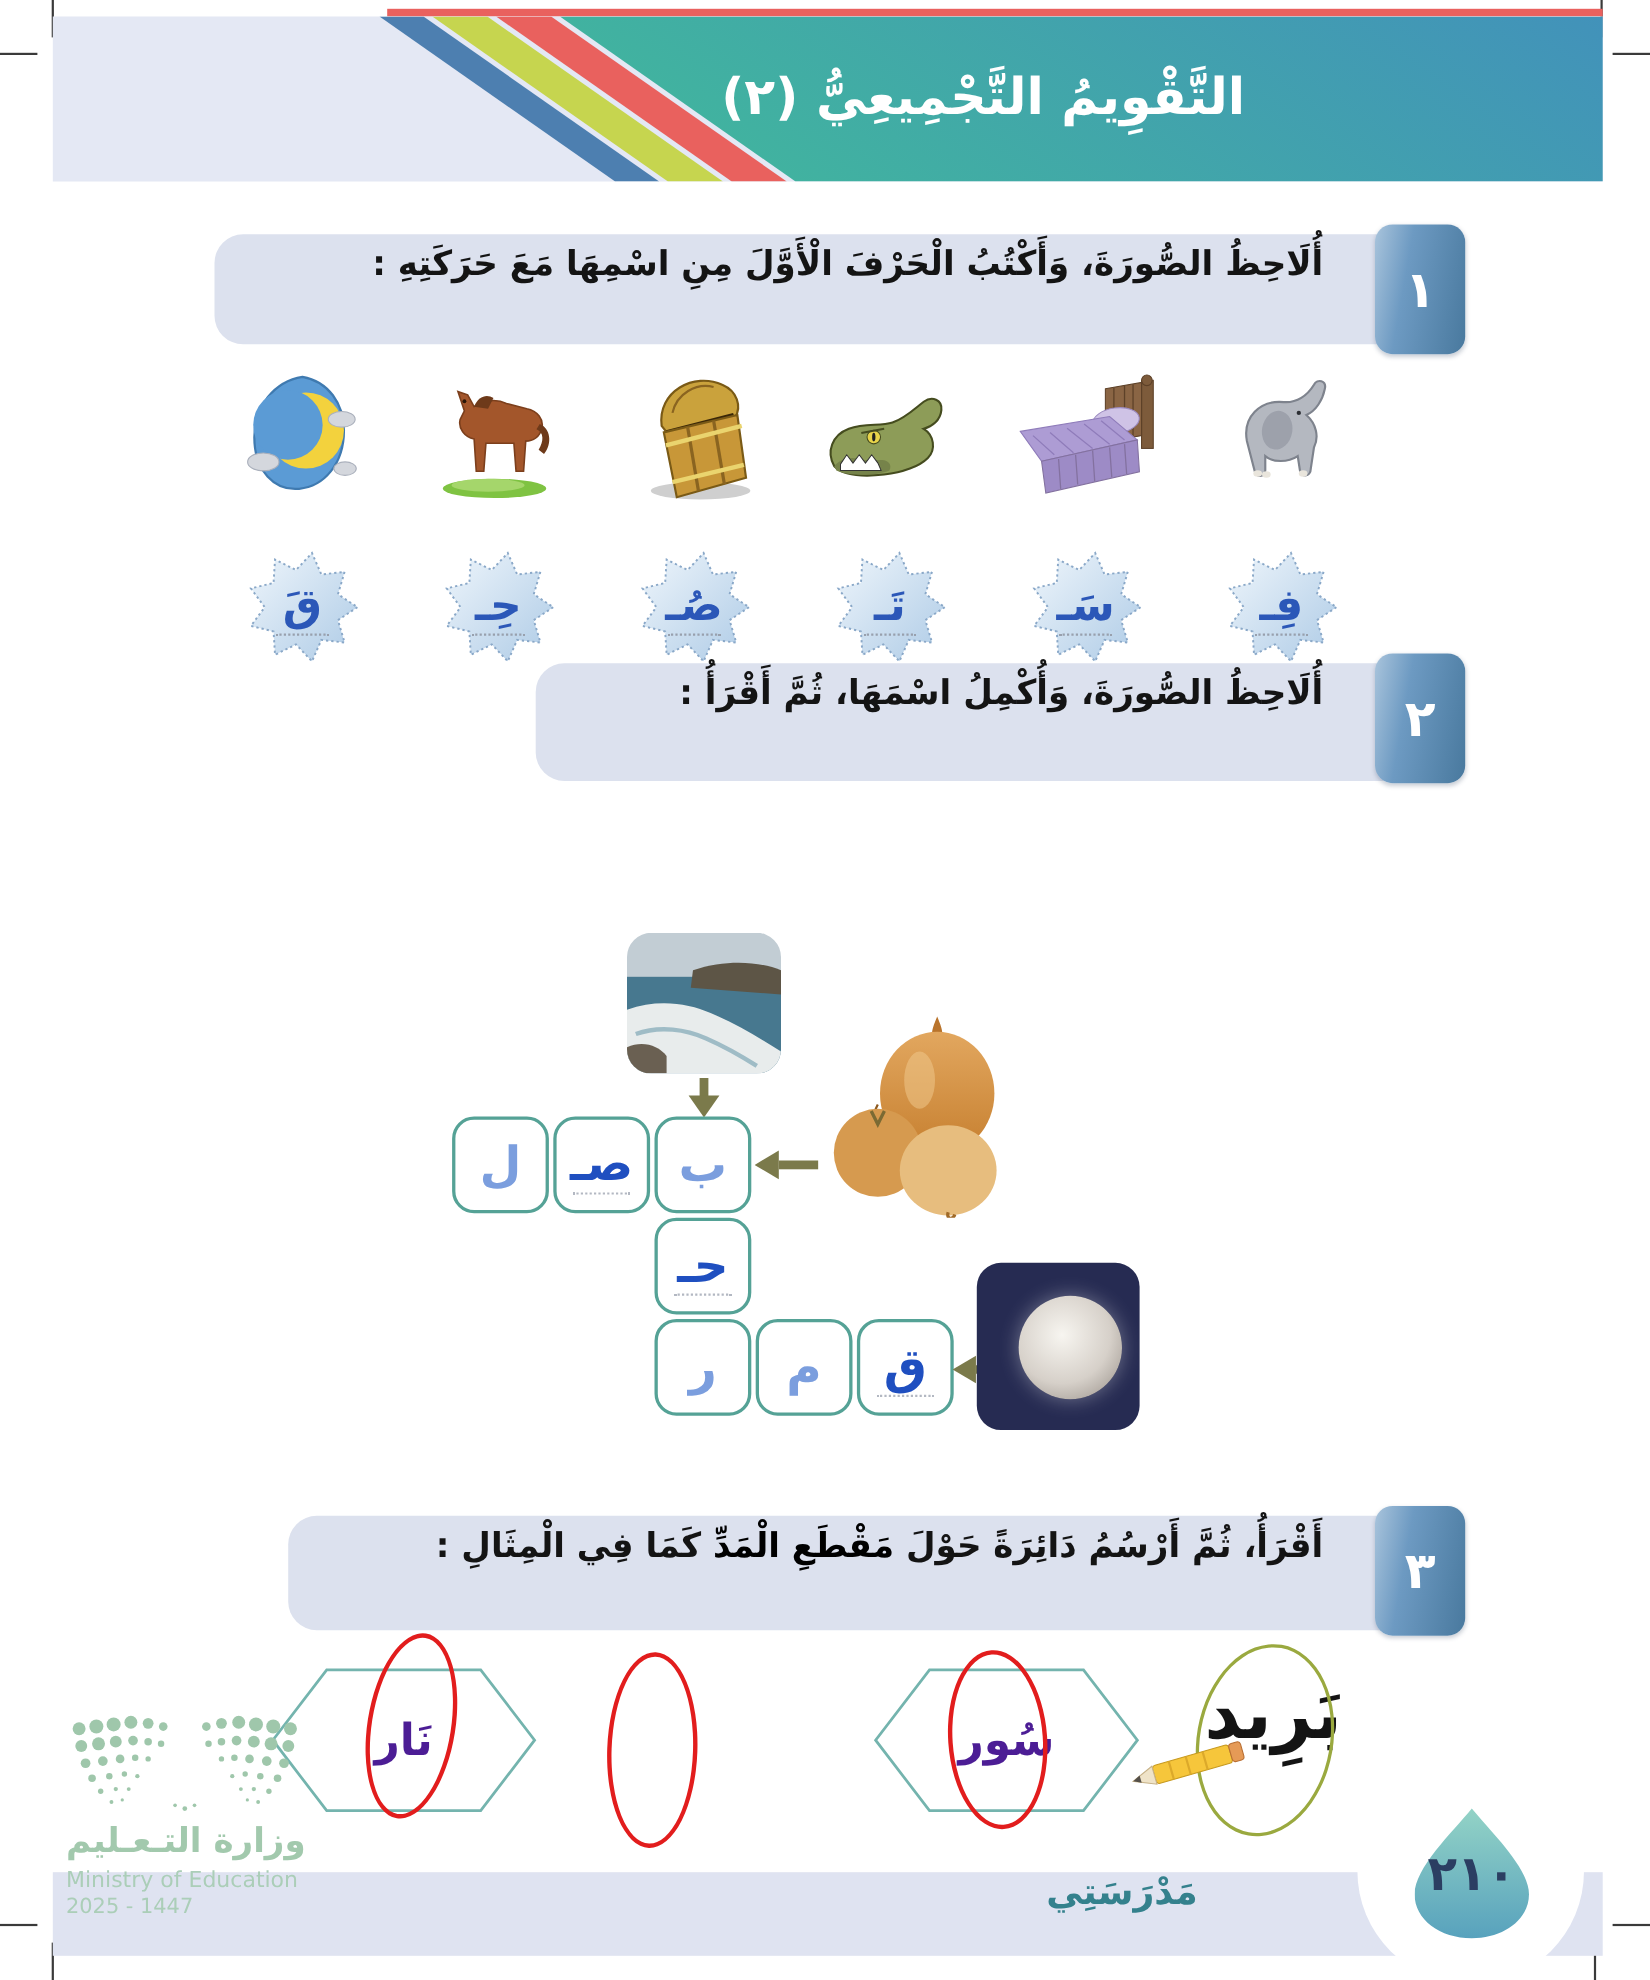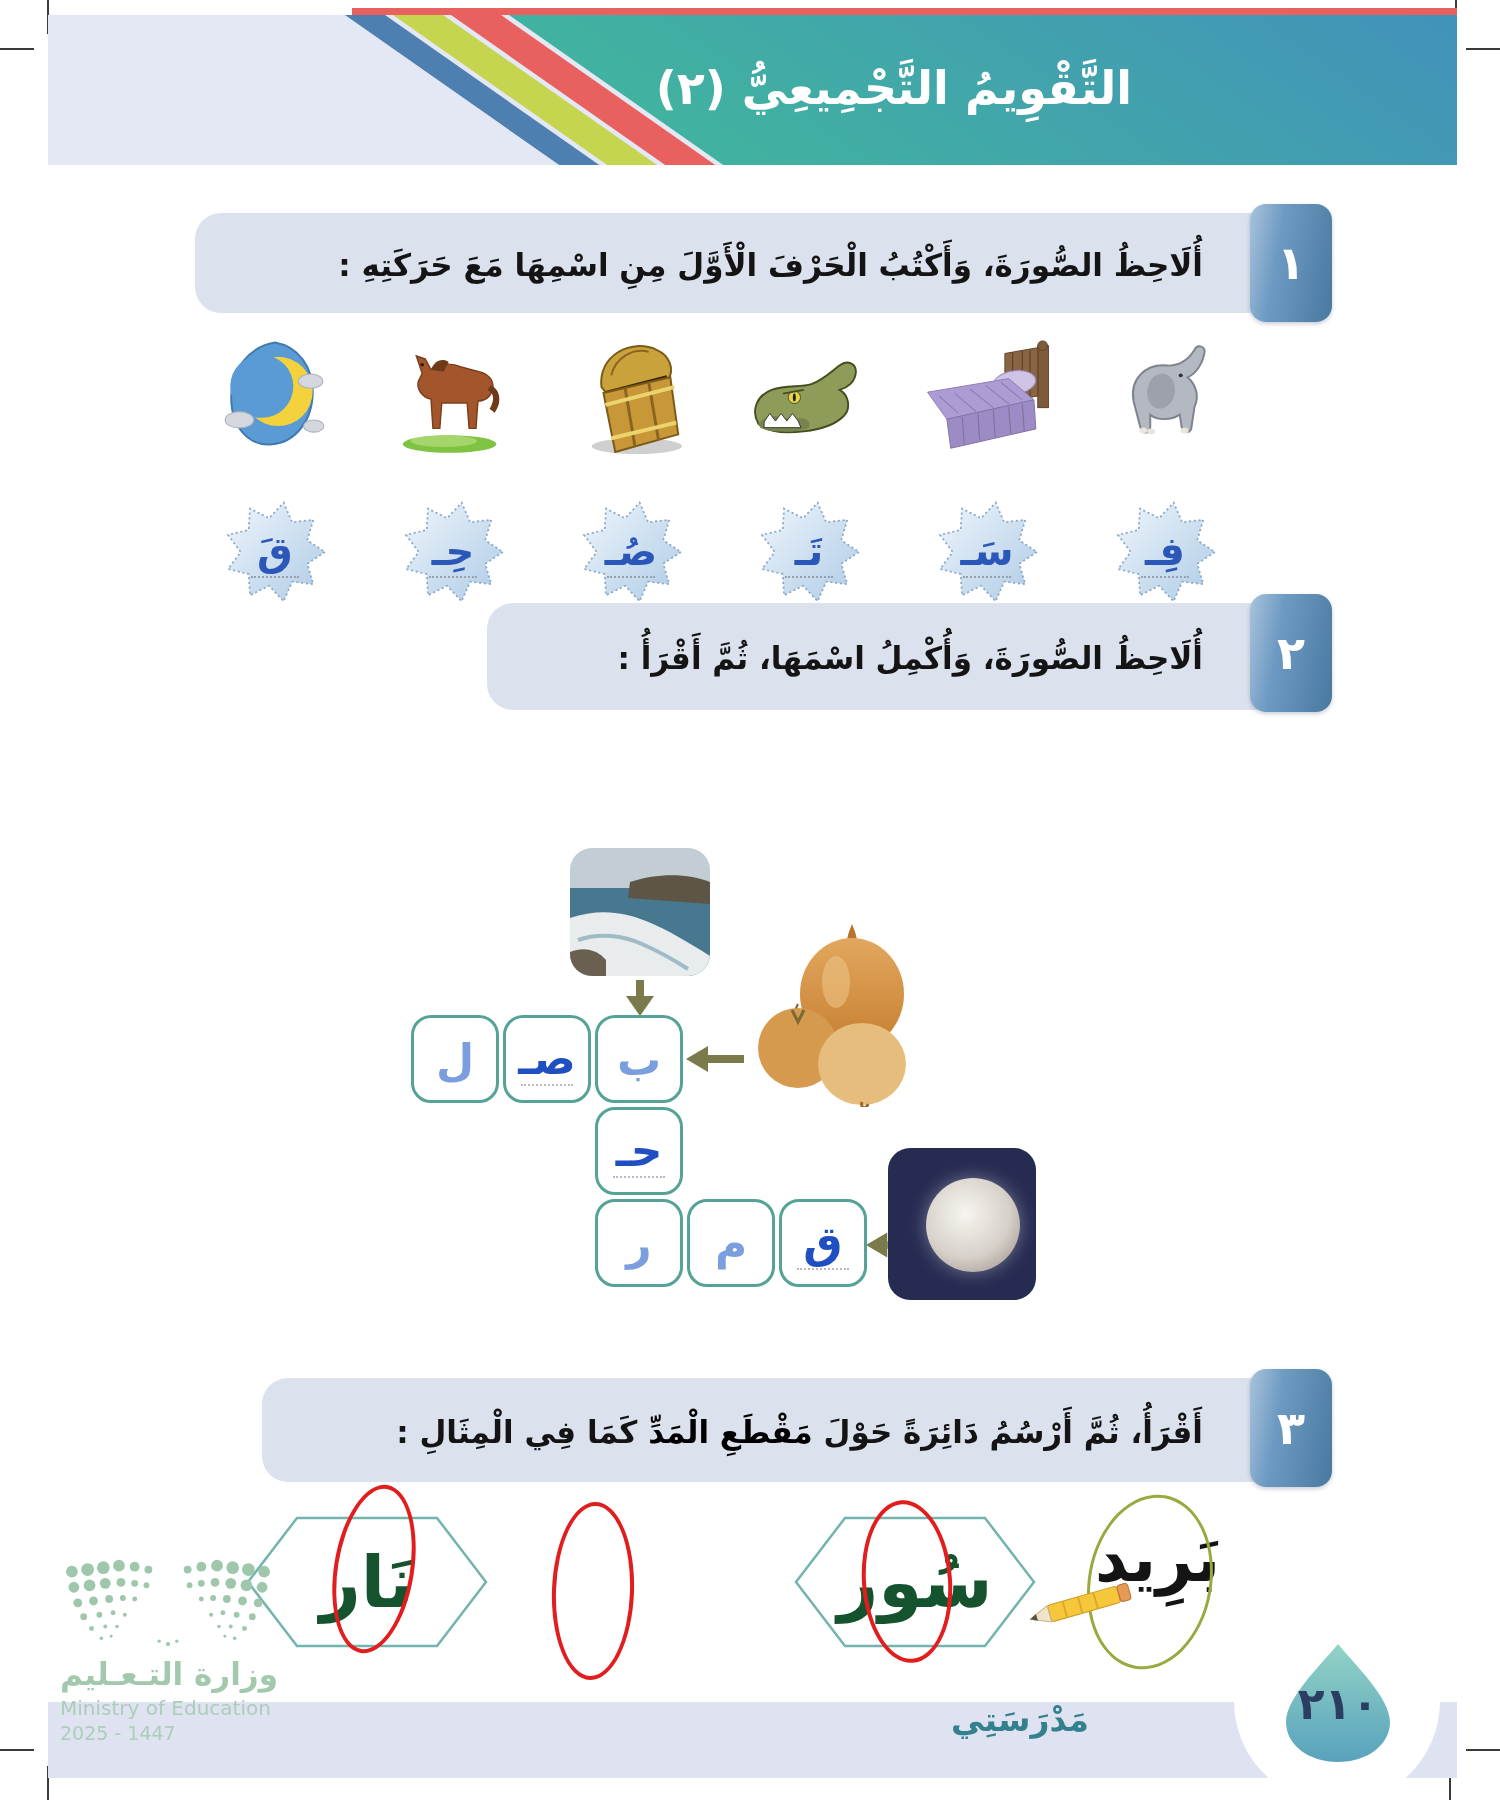--- a/index.html
+++ b/index.html
@@ -11,21 +11,21 @@
   .topstrip{position:absolute;left:352px;top:8px;width:1105px;height:7px;background:#e9615e;}
   .banner{position:absolute;left:48px;top:15px;width:1409px;height:150px;background:#e4e8f4;overflow:hidden;}
   .stripe{position:absolute;top:0;height:150px;transform:skewX(55deg);transform-origin:top left;}
   .st-blue{left:297px;width:40px;background:#4d7fb0;}
   .st-green{left:345px;width:50px;background:#c6d54f;}
   .st-red{left:403px;width:50px;background:#e9615e;}
   .st-teal{left:461px;width:948px;background:linear-gradient(90deg,#41b2a0,#4292ba);}
   .banner-title{position:absolute;right:325px;top:46px;direction:rtl;color:#fff;
                 font-size:46px;font-weight:bold;letter-spacing:0;}
   
-  .qbox{position:absolute;background:#dce1ee;border-radius:26px;display:flex;align-items:center;}
+  .qbox{position:absolute;background:#dce1ee;border-radius:26px;display:flex;}
   .qprompt{direction:rtl;width:100%;padding:4px 85px 0 25px;font-size:31px;font-weight:bold;color:#141414;line-height:1.5;}
   .qbadge{position:absolute;width:82px;height:118px;border-radius:16px;
           background:linear-gradient(100deg,#a9c4dc 0%,#6d9ac2 35%,#49799e 100%);
           color:#fff;font-size:46px;font-weight:bold;display:flex;align-items:center;justify-content:center;
           box-shadow:0 2px 4px rgba(40,60,90,.25);}
   .hl-red{color:#000000;}
   
   .q1row{position:absolute;left:186px;top:320px;width:1070px;display:flex;}
   .q1col{width:178px;display:flex;flex-direction:column;align-items:center;}
   .fig{height:136px;display:flex;align-items:flex-end;justify-content:center;}
@@ -41,21 +41,21 @@
         box-sizing:border-box;display:flex;flex-direction:column;align-items:center;justify-content:center;
         font-size:44px;font-weight:bold;}
   .tile .tguide{width:52px;border-bottom:2px dotted #b3b8c2;margin-top:0px;}
   .t-ans{color:#1f4fc0;}
   .t-giv{color:#7b9ede;}
   .arrow{position:absolute;}
   
   .hex{position:absolute;width:250px;height:140px;}
   .hex svg{position:absolute;inset:0;}
   .hexword{position:absolute;inset:0;display:flex;align-items:center;justify-content:center;
-           font-size:71px;font-weight:bold;color:#14532d;direction:rtl;}
+           font-size:40px;font-weight:bold;color:#4c1d95;direction:rtl;}
   .redring{position:absolute;border:4px solid #e21d1d;border-radius:50%;}
   .exword{position:absolute;font-size:64px;font-weight:bold;color:#141414;direction:rtl;text-align:center;}
   .greenring{position:absolute;border:3px solid #9aa93f;border-radius:50%;transform:rotate(10deg);}
   
   .fstrip{position:absolute;left:48px;top:1702px;width:1409px;height:76px;background:#dfe3f1;z-index:1;}
   .fnotch{position:absolute;left:1234px;top:1598px;width:206px;height:206px;border-radius:50%;background:#fff;z-index:2;}
   .blob{position:absolute;left:1286px;top:1642px;width:104px;height:122px;z-index:3;}
   .blobnum{position:absolute;left:1286px;top:1678px;width:104px;text-align:center;z-index:4;
            font-size:44px;font-weight:bold;color:#2b3e62;}
   .brand{position:absolute;left:930px;top:1700px;width:180px;z-index:2;direction:rtl;text-align:center;

